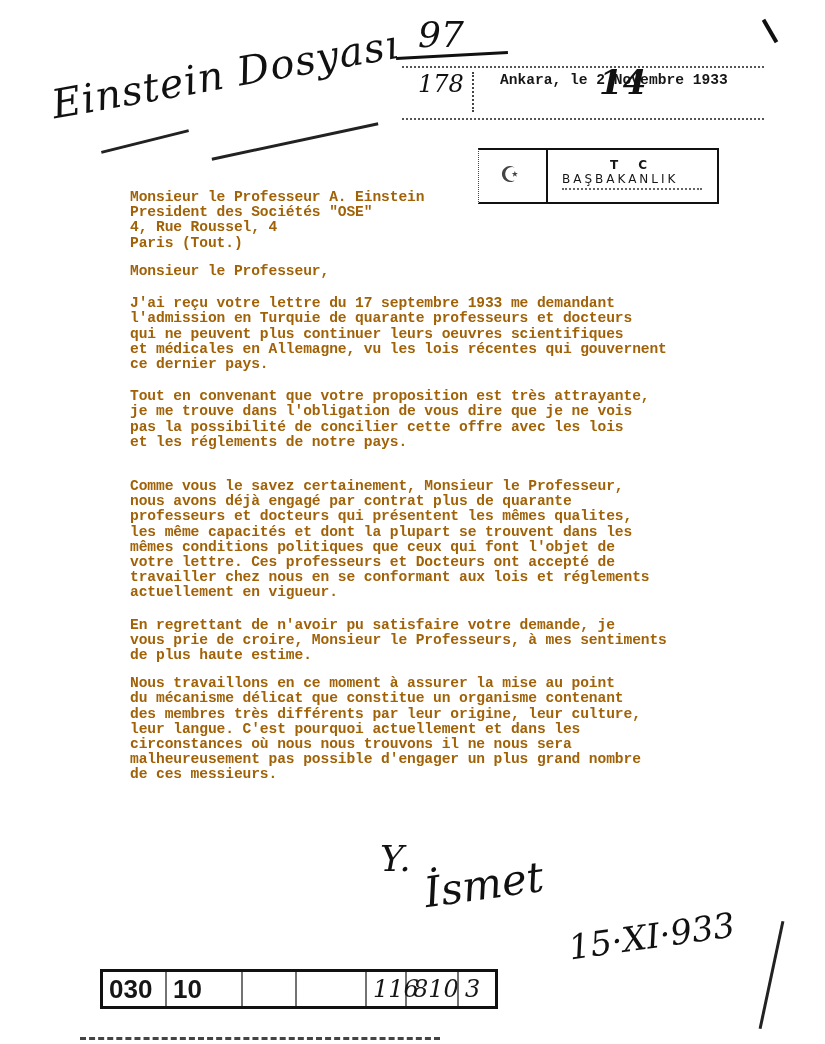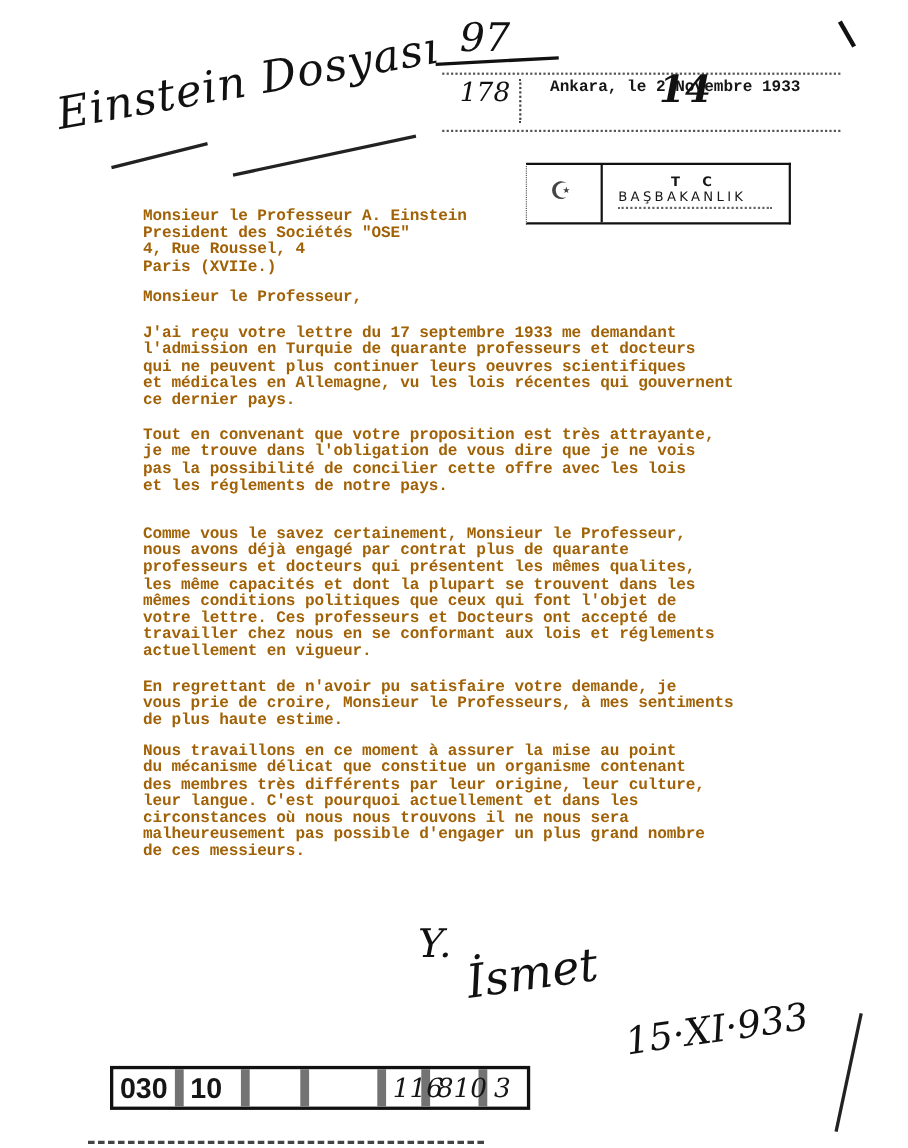--- a/index.html
+++ b/index.html
@@ -38,21 +38,21 @@
   #body { left: 130px; top: 264px; width: 640px; }
 
   
   #sig-initial { left: 380px; top: 838px; font-size: 36px; }
   #sig-main { left: 424px; top: 860px; font-size: 42px; transform: rotate(-8deg); }
   #sig-date { left: 568px; top: 916px; font-size: 34px; transform: rotate(-8deg); }
   #right-mark { left: 770px; top: 920px; width: 3px; height: 110px; background: #222; transform: rotate(12deg); }
 
   
   #ref-table { left: 100px; top: 969px; display: flex; border: 3px solid #111; height: 34px; }
-  .ref-cell { border-right: 8px solid #737373; height: 34px; display: flex; align-items: center; padding: 0 6px; box-sizing: border-box; }
+  .ref-cell { border-right: 2px solid #737373; height: 34px; display: flex; align-items: center; padding: 0 6px; box-sizing: border-box; }
   .ref-cell:last-child { border-right: none; }
   .ref-print { font-family: "Liberation Sans", sans-serif; font-weight: bold; font-size: 26px; }
   .ref-hand { font-family: "DejaVu Serif", serif; font-style: italic; font-size: 24px; }
 
   #bottom-strip { left: 80px; top: 1037px; width: 360px; height: 6px; border-top: 3px dashed #444; }
 </style>
 </head>
 <body>
 
 <div class="abs hand" id="annot-einstein">Einstein Dosyası</div>
@@ -72,21 +72,21 @@
 <div class="abs" id="stamp-divider"></div>
 <div class="abs" id="stamp-crescent">☪</div>
 <div class="abs" id="stamp-tc">T C</div>
 <div class="abs" id="stamp-title">BAŞBAKANLIK</div>
 <div class="abs" id="stamp-sub"></div>
 
 <div class="abs typed" id="recipient">
   <div>Monsieur le Professeur A. Einstein</div>
   <div>President des Sociétés "OSE"</div>
   <div>4, Rue Roussel, 4</div>
-  <div>Paris (XVIIe.)</div>
+  <div>Paris (Tout.)</div>
 </div>
 
 <div class="abs typed" id="body">
   <p class="para" style="margin-bottom:17px">Monsieur le Professeur,</p>
   <p class="para" style="margin-bottom:17px">J'ai reçu votre lettre du 17 septembre 1933 me demandant
 l'admission en Turquie de quarante professeurs et docteurs
 qui ne peuvent plus continuer leurs oeuvres scientifiques
 et médicales en Allemagne, vu les lois récentes qui gouvernent
 ce dernier pays.</p>
   <p class="para" style="margin-bottom:29px">Tout en convenant que votre proposition est très attrayante,
@@ -113,21 +113,21 @@
 de ces messieurs.</p>
 </div>
 
 <div class="abs hand" id="sig-initial">Y.</div>
 <div class="abs hand" id="sig-main">İsmet</div>
 <div class="abs hand" id="sig-date">15·XI·933</div>
 <div class="abs" id="right-mark"></div>
 
 <div class="abs" id="ref-table">
   <div class="ref-cell ref-print" style="width:64px">030</div>
-  <div class="ref-cell ref-print" style="width:60px">10</div>
+  <div class="ref-cell ref-print" style="width:76px">10</div>
   <div class="ref-cell ref-print" style="width:54px"></div>
   <div class="ref-cell ref-print" style="width:70px"></div>
   <div class="ref-cell ref-hand" style="width:40px">116</div>
   <div class="ref-cell ref-hand" style="width:52px">810</div>
   <div class="ref-cell ref-hand" style="width:36px">3</div>
 </div>
 
 <div class="abs" id="bottom-strip"></div>
 
 </body></html>

